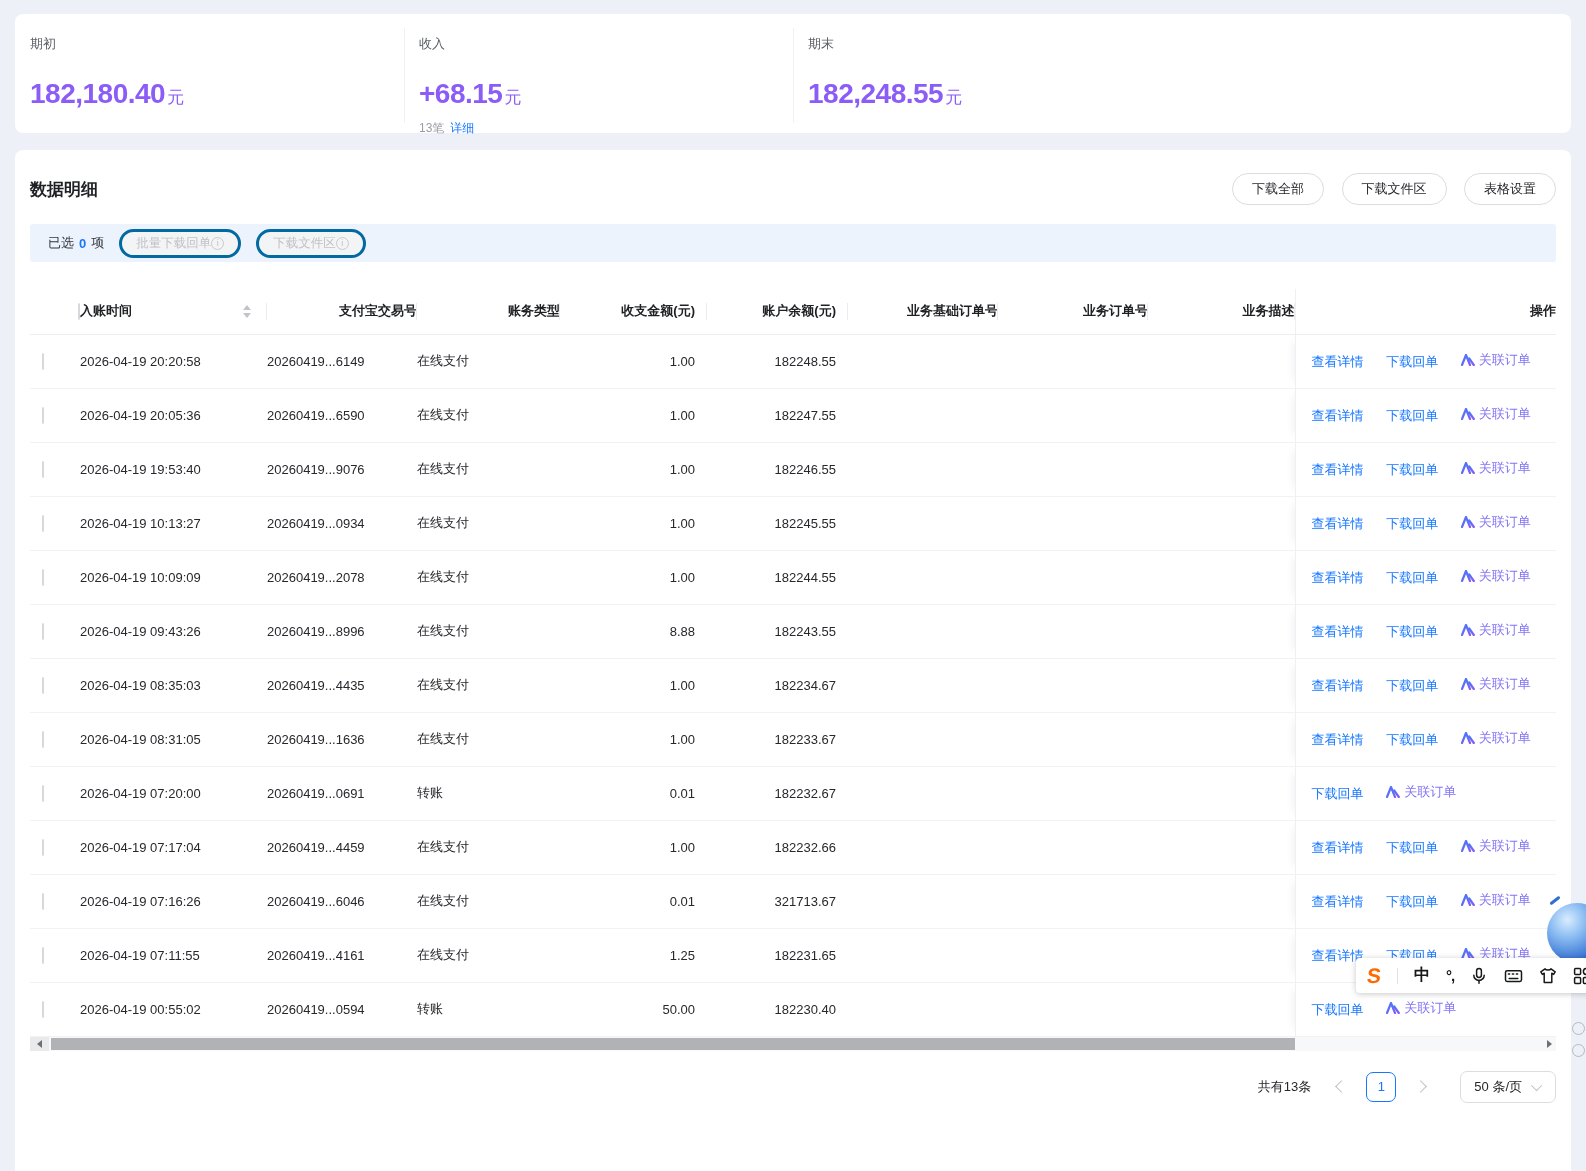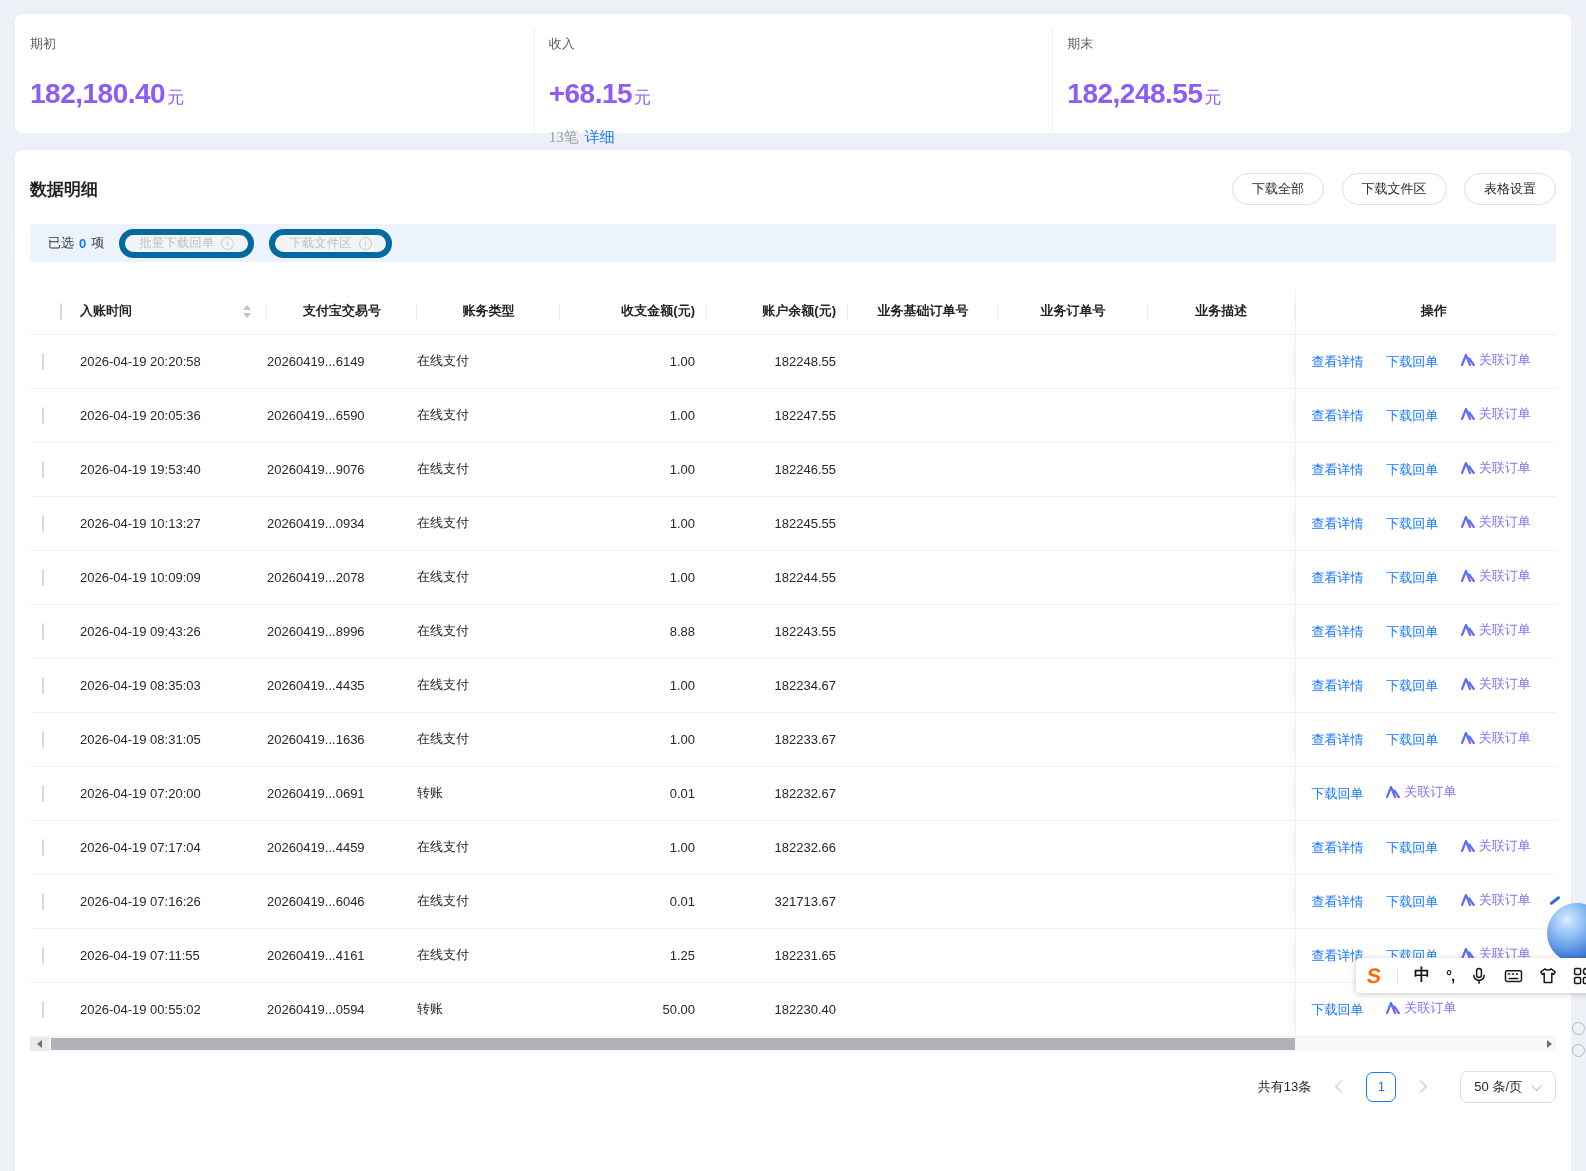--- a/index.html
+++ b/index.html
@@ -6,57 +6,57 @@
   html,body { width:1586px; height:1171px; }
   body {
     background:#edf0f6;
     font-family:"Liberation Sans","DejaVu Sans",sans-serif;
     position:relative; overflow:hidden;
     color:#262626;
   }
   .card { position:absolute; left:15px; right:15px; background:#fff; border-radius:8px; }
 
   
-  .summary { top:14px; height:119px; display:grid; grid-template-columns:repeat(3,1fr); }
+  .summary { top:14px; height:119px; display:grid; grid-template-columns:repeat(4,1fr); }
   .summary-item { position:relative; padding:21px 0 0 15px; }
   .summary-item + .summary-item::before {
     content:""; position:absolute; left:0; top:14px; bottom:14px; width:1px; background:#f0f1f4;
   }
   .summary-label { font-size:13px; color:#5c5f66; }
   .summary-value { margin-top:25px; font-size:28px; font-weight:600; color:#8b5cf6; letter-spacing:-0.5px; }
   .summary-unit { font-size:17px; font-weight:400; margin-left:2px; }
-  .summary-sub { margin-top:18px; font-size:15px; color:#9a9da3;font-family:Liberation Serif, serif; }
+  .summary-sub { margin-top:10px; font-size:12px; color:#9a9da3; }
   .summary-sub .sub-link { color:#1677ff; margin-left:6px; cursor:pointer; }
 
   
   .main { top:150px; height:1096px; padding:0 15px; }
   .panel-header { display:flex; align-items:center; justify-content:space-between; padding-top:22px; height:56px; }
   .panel-title { font-size:17px; font-weight:700; color:#1f2024; }
   .pill-btn {
     display:inline-flex; align-items:center; height:32px; padding:0 19px; margin-left:13px;
     border:1px solid #dcdde0; border-radius:17px; background:#fff; font-size:13px; color:#26272b; cursor:pointer;
   }
   .selection-bar {
     margin-top:18px; height:38px; background:#edf3fc; border-radius:3px;
     display:flex; align-items:center; padding:0 18px; font-size:13px; color:#33343a;
   }
   .sel-count { color:#1677ff; font-weight:700; margin:0 5px; }
   .disabled-pill {
-    display:inline-flex; align-items:center; gap:7px; height:29px; padding:0 14px; margin-left:15px;
-    background:#f3f4f6; border:6px solid #0369a1; border-radius:15px; font-size:12.5px; color:#c0c1c7;
+    display:inline-flex; align-items:center; height:29px; padding:0 14px; margin-left:15px;
+    background:#f3f4f6; border:3px solid #0369a1; border-radius:15px; font-size:12.5px; color:#c0c1c7;
   }
   .info-icon {
     width:13px; height:13px; border:1px solid #c9cace; border-radius:50%;
     display:inline-flex; align-items:center; justify-content:center;
     font-size:9px; color:#c0c1c7; font-style:normal;
   }
 
   
   table { width:1526px; border-collapse:collapse; table-layout:fixed; margin-top:27px; font-size:13px; }
-  th { height:45px; text-align:center; font-weight:700; color:#1f2024; border-bottom:1px solid #eeeeef; position:relative; }
+  th { height:45px; text-align:right; font-weight:700; color:#1f2024; border-bottom:1px solid #eeeeef; position:relative; }
   th.hd::after { content:""; position:absolute; right:0; top:14px; bottom:14px; width:1px; background:#ececee; }
   td { height:54px; border-bottom:1px solid #f2f2f3; color:#27282c; }
   .col-amount, .col-balance { text-align:right; padding-right:12px; }
   .cell-check { padding-left:12px; }
   .checkbox { width:16px; height:16px; border:1px solid #d7d8db; border-radius:3px; background:#fff; cursor:pointer; }
   .th-time-wrap { display:flex; align-items:center; justify-content:space-between; padding-right:16px; }
   .sort-icon { display:inline-flex; flex-direction:column; gap:3px; cursor:pointer; }
   .sort-up { width:0; height:0; border-left:4px solid transparent; border-right:4px solid transparent; border-bottom:5px solid #c3c4c8; }
   .sort-down { width:0; height:0; border-left:4px solid transparent; border-right:4px solid transparent; border-top:5px solid #c3c4c8; }
   .col-action-cell {

